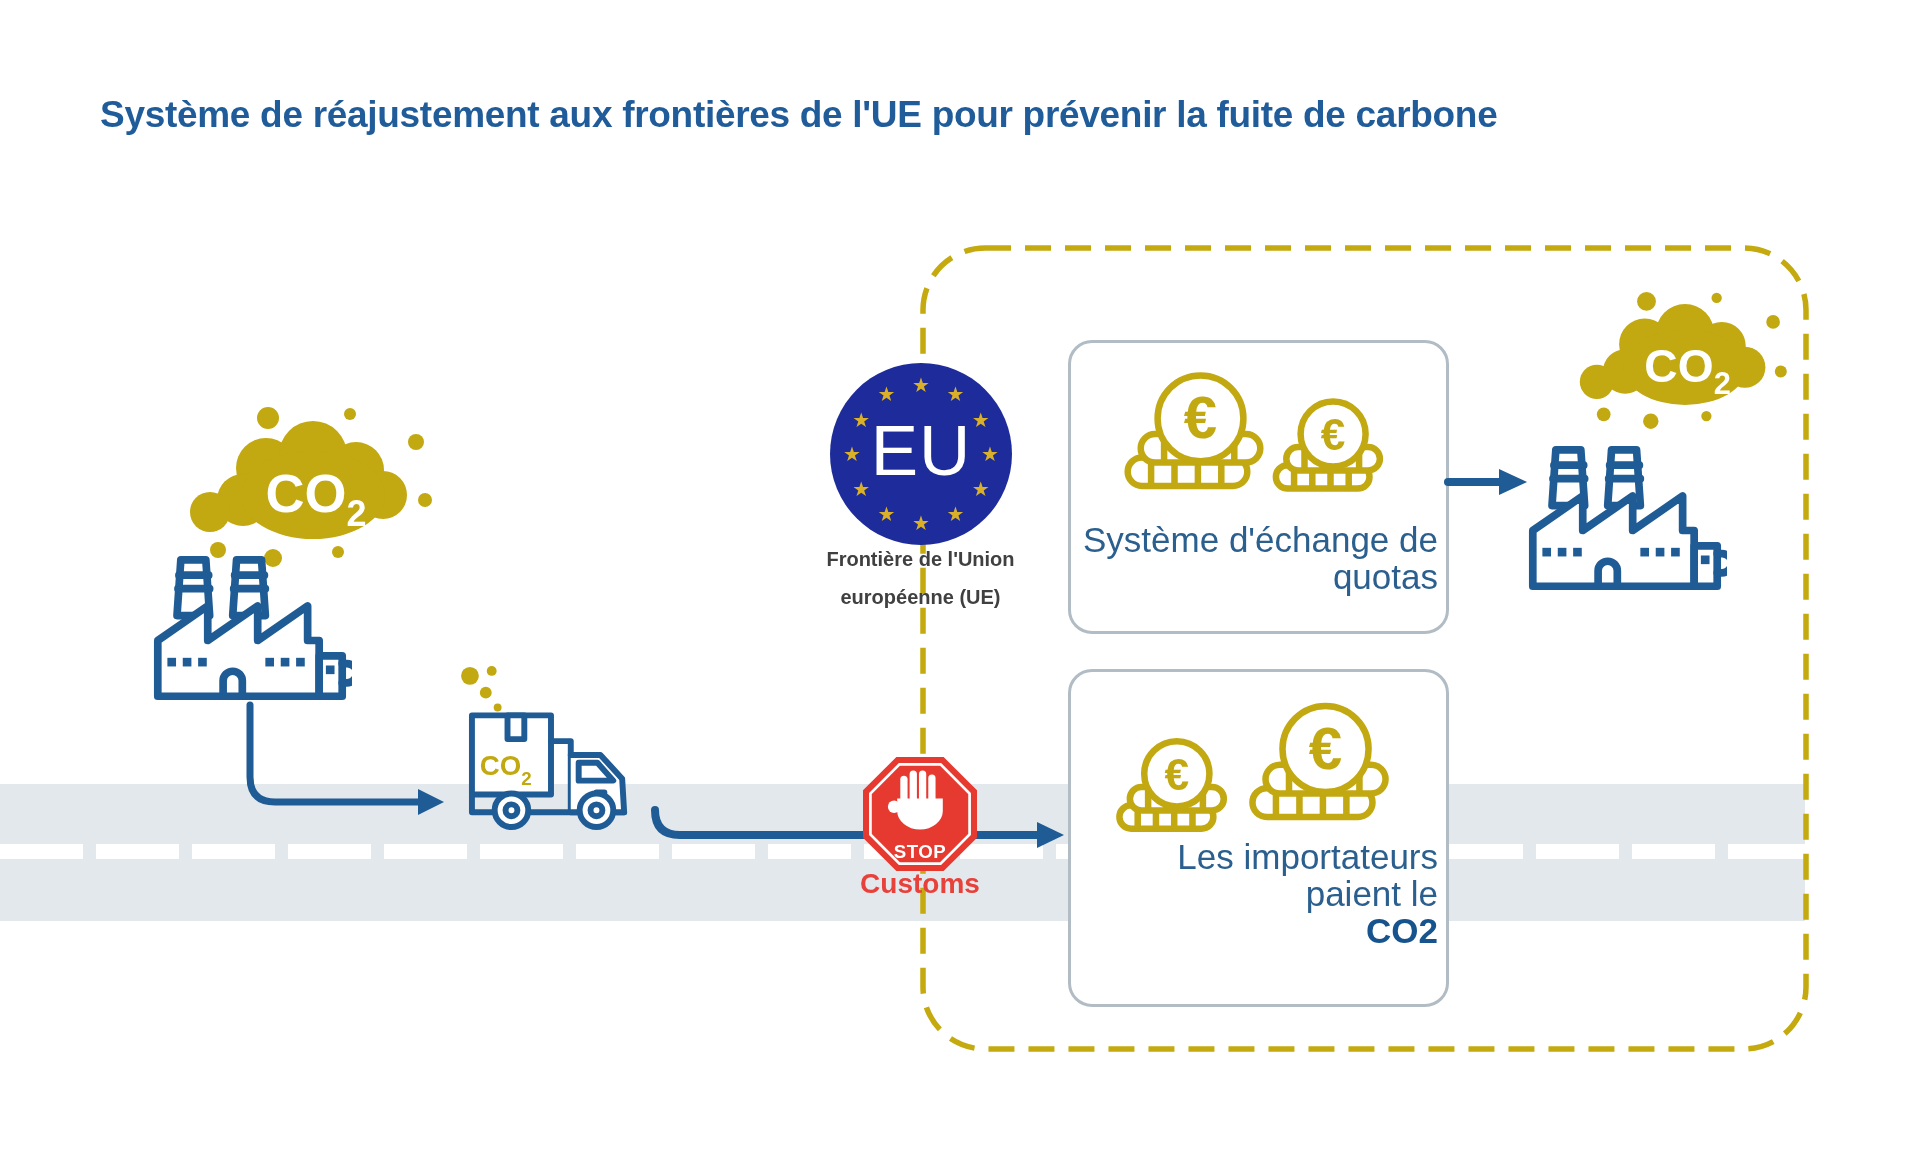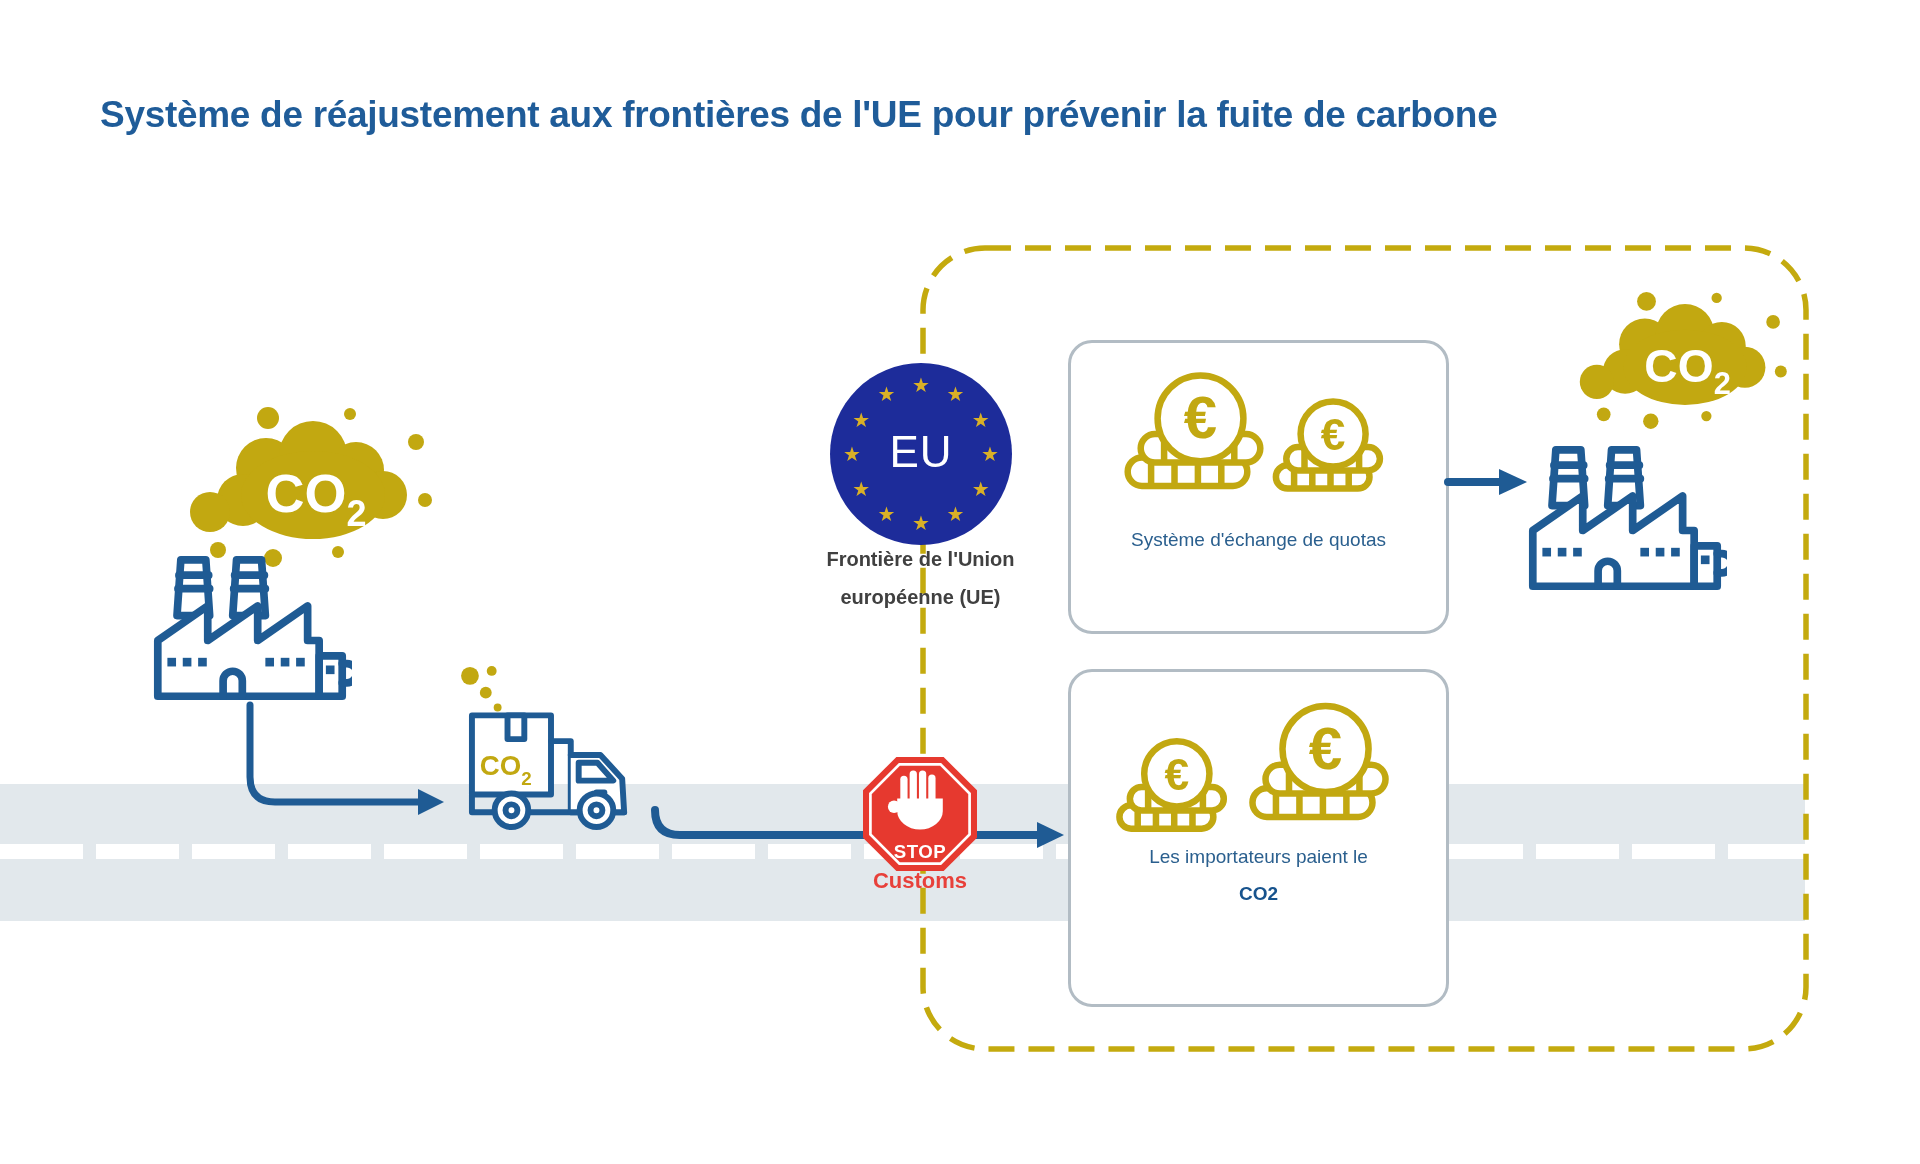--- a/index.html
+++ b/index.html
@@ -10,33 +10,33 @@
   .title{left:100px;top:94px;font-size:37px;font-weight:bold;color:#1f5c99;white-space:nowrap;letter-spacing:-0.3px;}
 
   .road{left:0;top:784px;width:1805px;height:137px;background:#e2e8ec;}
   .road-line{position:absolute;left:0;top:60px;width:100%;height:15px;
              background:repeating-linear-gradient(to right,#ffffff 0 83px,transparent 83px 96px);}
 
   .zone-border{left:918px;top:243px;width:893px;height:811px;}
 
   .eu-circle{left:830px;top:363px;width:182px;height:182px;border-radius:50%;background:#1d2c9a;}
   .eu-label{position:absolute;left:50%;top:50%;transform:translate(-50%,-54%);
-            color:#ffffff;font-size:44px;font-weight:400;letter-spacing:1px;}
+            color:#ffffff;font-size:71px;font-weight:400;letter-spacing:1px;}
   .eu-star{position:absolute;left:50%;top:50%;font-size:20px;color:#d9b027;line-height:0;}
   .eu-caption{left:783px;top:540px;width:275px;text-align:center;font-size:20px;font-weight:bold;
               color:#404040;line-height:38px;}
 
   .card{background:#ffffff;border:3px solid #b2bcc4;border-radius:24px;display:flex;
         flex-direction:column;align-items:center;}
   .card.ets{left:1068px;top:340px;width:375px;height:288px;}
   .card.cbam{left:1068px;top:669px;width:375px;height:332px;}
-  .card-text{text-align:center;font-size:19px;line-height:37px;color:#2a5f8e;padding:0 8px;}
+  .card-text{text-align:right;font-size:35px;line-height:37px;color:#2a5f8e;padding:0 8px;}
   .card-text .bold{font-weight:bold;color:#17538d;}
 
-  .customs-label{left:820px;top:868px;width:200px;text-align:center;font-size:22px;
+  .customs-label{left:820px;top:868px;width:200px;text-align:center;font-size:28px;
                  font-weight:bold;color:#e8403a;}
 
   svg text{font-family:"Liberation Sans","DejaVu Sans",sans-serif;}
 </style>
 </head>
 <body>
 
 <div class="canvas">
 
   <svg width="0" height="0" style="position:absolute">

